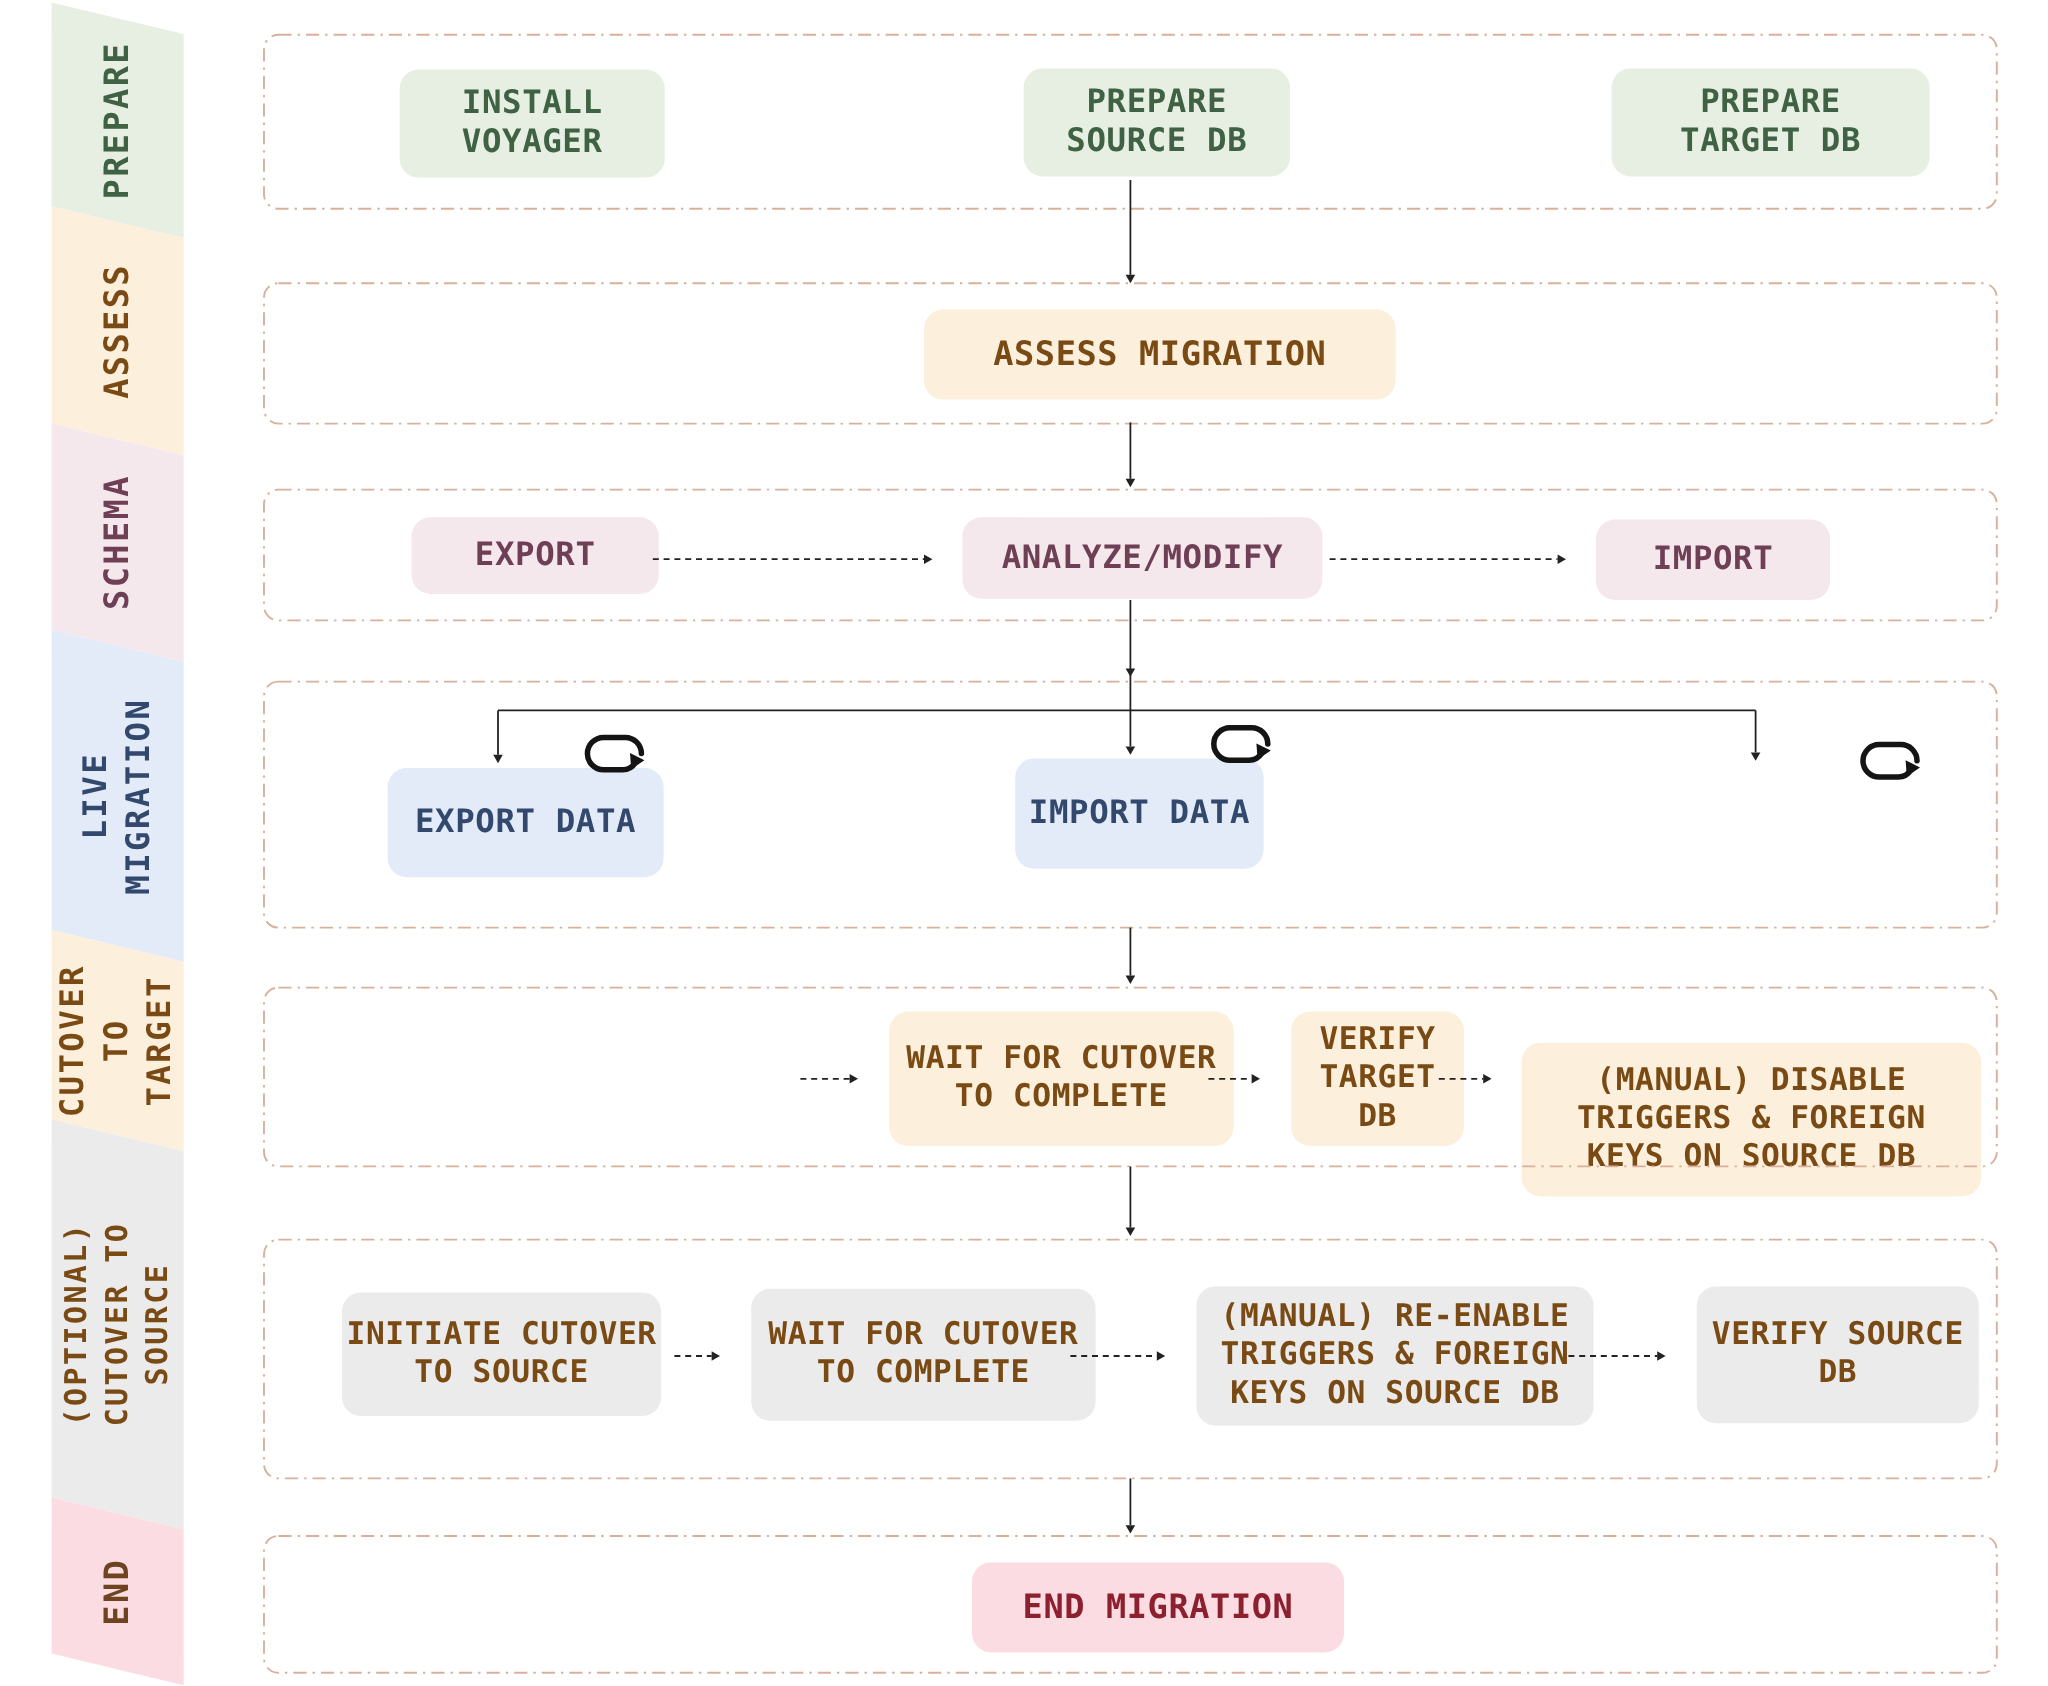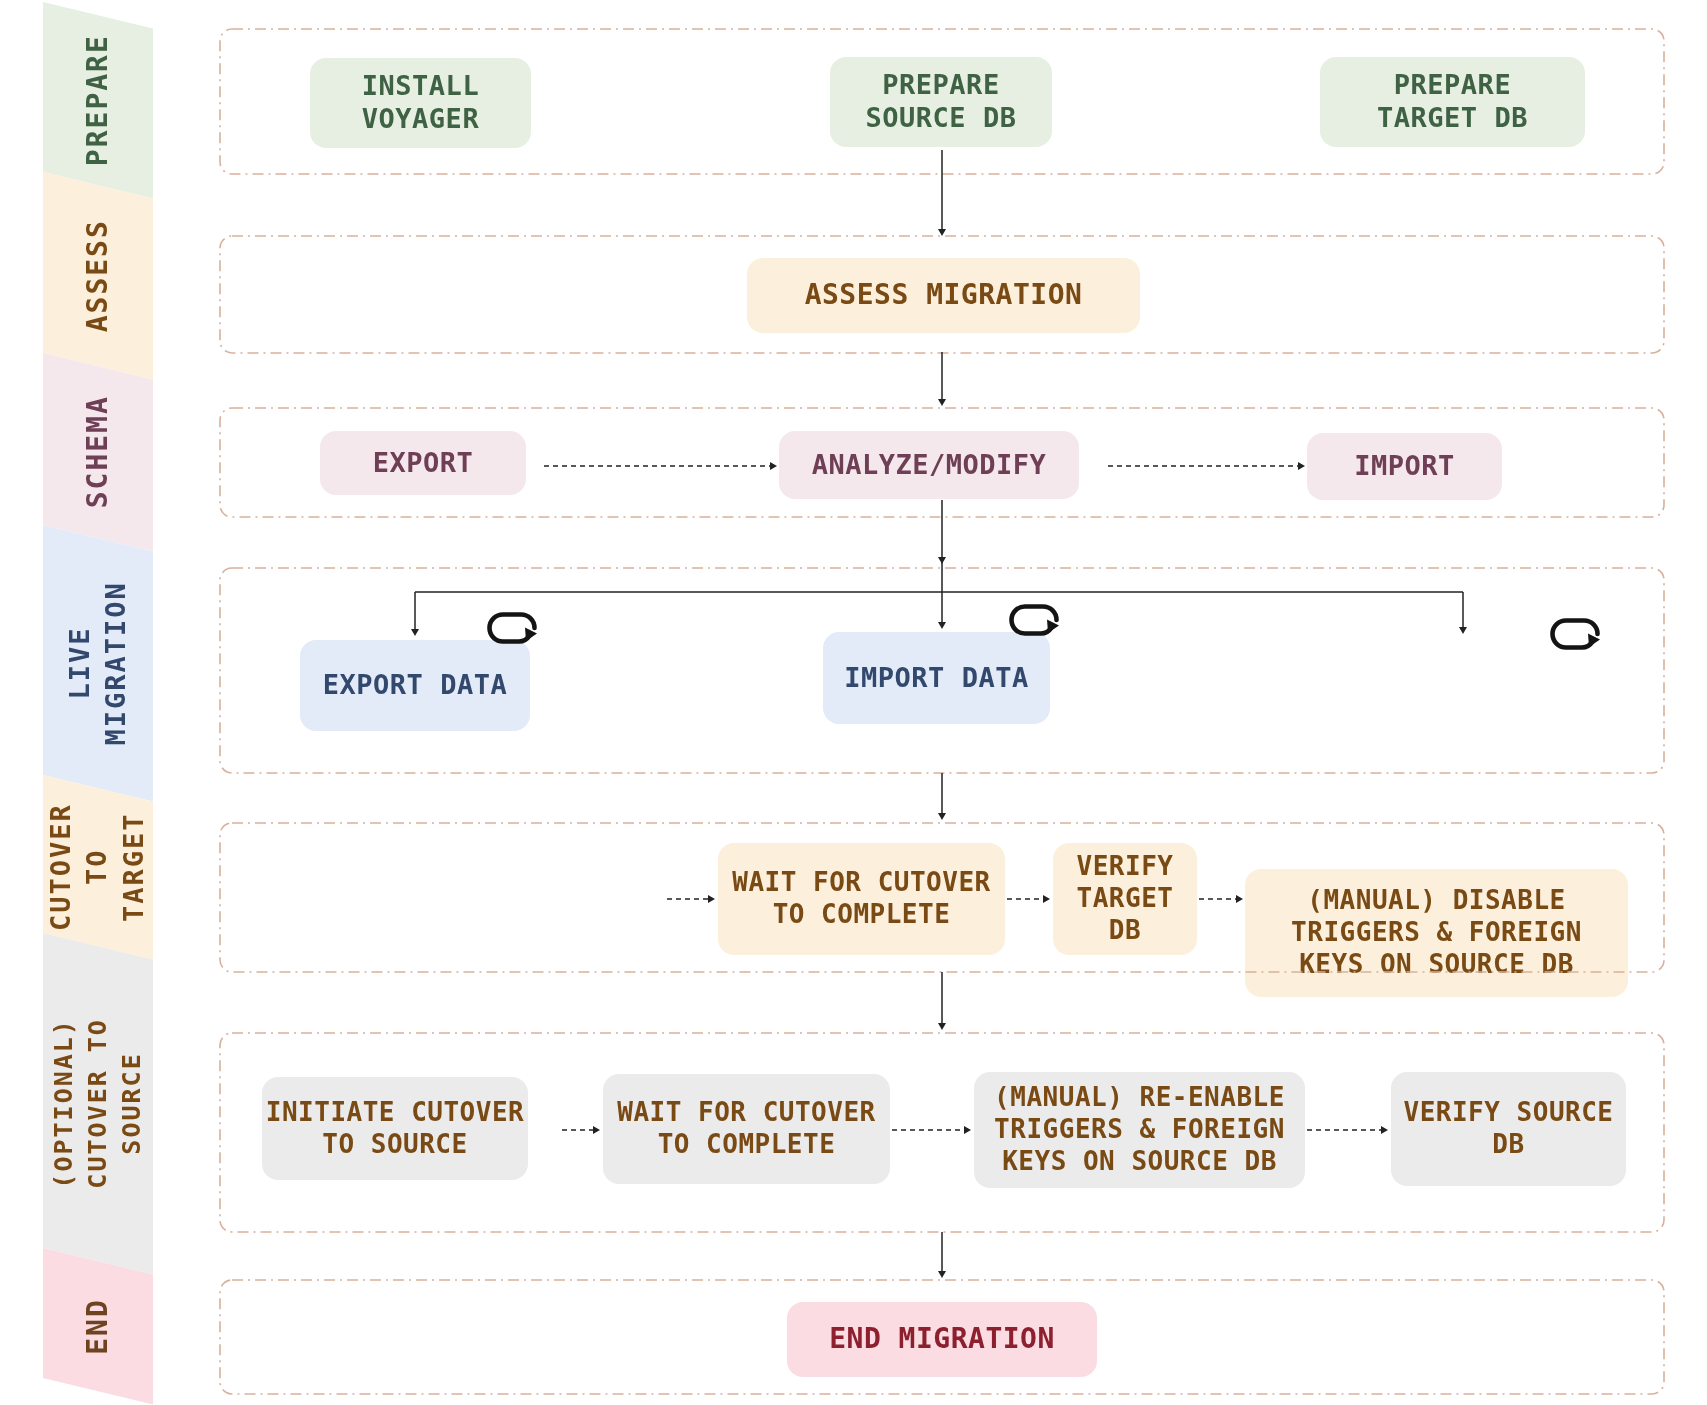--- a/index.html
+++ b/index.html
@@ -17,21 +17,21 @@
   .ribbon-label{
     writing-mode:vertical-rl;
     transform:skewY(-13.5deg) rotate(180deg);
     white-space:pre-line;
     font-weight:bold;letter-spacing:2px;text-align:center;line-height:1.35;
   }
   
   .node{
     position:absolute;display:flex;align-items:center;justify-content:center;
     text-align:center;border-radius:16px;font-weight:bold;
-    white-space:pre-line;letter-spacing:0.5px;line-height:1.22;
+    white-space:pre-line;letter-spacing:0.5px;line-height:1.22;margin-left:23px;
   }
   .c-green{background:#e7efe2;color:#3e6243;}
   .c-cream{background:#fcefdc;color:#7a4a14;}
   .c-mauve{background:#f5e8ed;color:#6e3f55;}
   .c-blue {background:#e3ebf8;color:#32496d;}
   .c-gray {background:#ebebeb;color:#7a4a14;}
   .c-pink {background:#fbdce2;color:#8c202e;}
   .f27{font-size:27px;} .f26{font-size:26px;} .f28{font-size:28px;}
   .overlay{position:absolute;left:0;top:0;pointer-events:none;}
 </style>
@@ -75,21 +75,21 @@
   <div class="node c-green f27" style="left:1320px;top:57px;width:265px;height:90px">PREPARE
 TARGET DB</div>
 
   <div class="node c-cream f28" style="left:747px;top:258px;width:393px;height:75px">ASSESS MIGRATION</div>
 
   <div class="node c-mauve f27" style="left:320px;top:431px;width:206px;height:64px">EXPORT</div>
   <div class="node c-mauve f27" style="left:779px;top:431px;width:300px;height:68px">ANALYZE/MODIFY</div>
   <div class="node c-mauve f27" style="left:1307px;top:433px;width:195px;height:67px">IMPORT</div>
 
   <div class="node c-blue f27" style="left:300px;top:640px;width:230px;height:91px">EXPORT DATA</div>
-  <div class="node c-blue f27" style="left:823px;top:632px;width:227px;height:92px">IMPORT DATA</div>
+  <div class="node c-blue f27" style="left:823px;top:632px;width:207px;height:92px">IMPORT DATA</div>
 
   <div class="node c-cream f26" style="left:718px;top:843px;width:287px;height:112px">WAIT FOR CUTOVER
 TO COMPLETE</div>
   <div class="node c-cream f26" style="left:1053px;top:843px;width:144px;height:112px">VERIFY
 TARGET
 DB</div>
   <div class="node c-cream f26" style="left:1245px;top:869px;width:383px;height:128px">(MANUAL) DISABLE
 TRIGGERS &amp; FOREIGN
 KEYS ON SOURCE DB</div>
 

